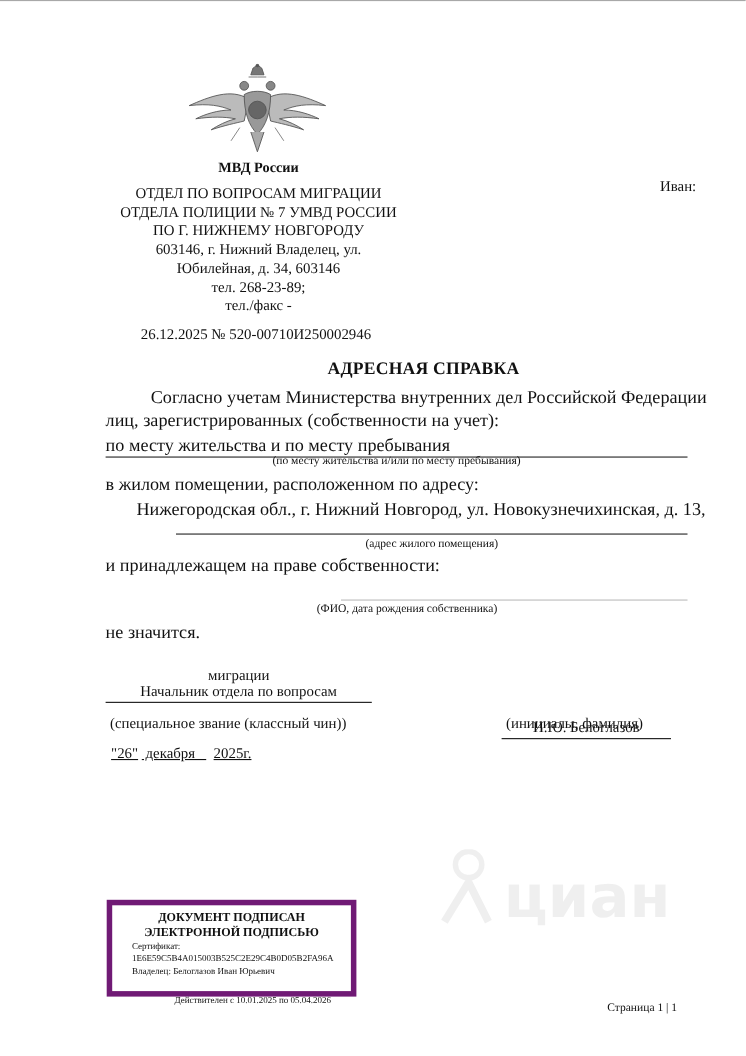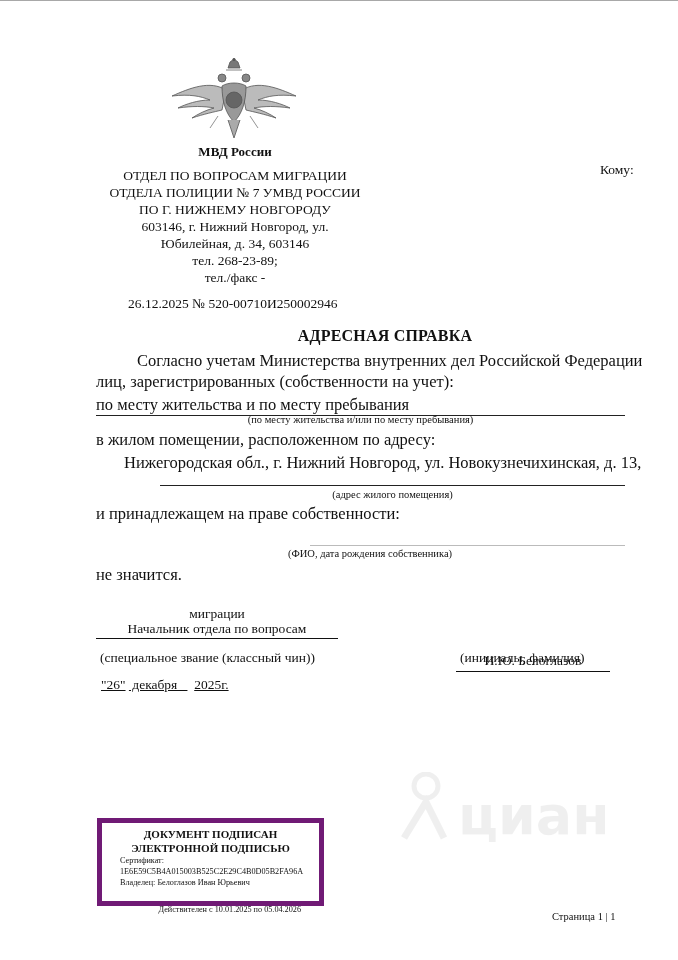--- a/index.html
+++ b/index.html
@@ -56,27 +56,27 @@
     <path d="M58 62 L64 80 L70 62" fill="#aaa"></path>
     <path d="M48 58 L40 70 M80 58 L88 70" stroke="#777"></path>
   </g>
 </svg>
 <div class="abs mvd">МВД России</div>
 
 <div class="abs org">
   <div>ОТДЕЛ ПО ВОПРОСАМ МИГРАЦИИ</div>
   <div>ОТДЕЛА ПОЛИЦИИ № 7 УМВД РОССИИ</div>
   <div>ПО Г. НИЖНЕМУ НОВГОРОДУ</div>
-  <div>603146, г. Нижний Новгород, ул.</div>
+  <div>603146, г. Нижний Владелец, ул.</div>
   <div>Юбилейная, д. 34, 603146</div>
   <div>тел. 268-23-89;</div>
   <div>тел./факс -</div>
 </div>
 
-<div class="abs komu">Кому:</div>
+<div class="abs komu">Иван:</div>
 <div class="abs regnum">26.12.2025 № 520-00710И250002946</div>
 
 <div class="abs title">АДРЕСНАЯ СПРАВКА</div>
 
 <div class="abs body-text" style="left:137px; top:351px;">Согласно учетам Министерства внутренних дел Российской Федерации</div>
 <div class="abs body-text" style="left:96px; top:372px;">лиц, зарегистрированных (собственности на учет):</div>
 
 <div class="abs body-text fill-line" style="left:96px; top:395px; width:529px;">
   <span>по месту жительства и по месту пребывания</span>
 </div>

